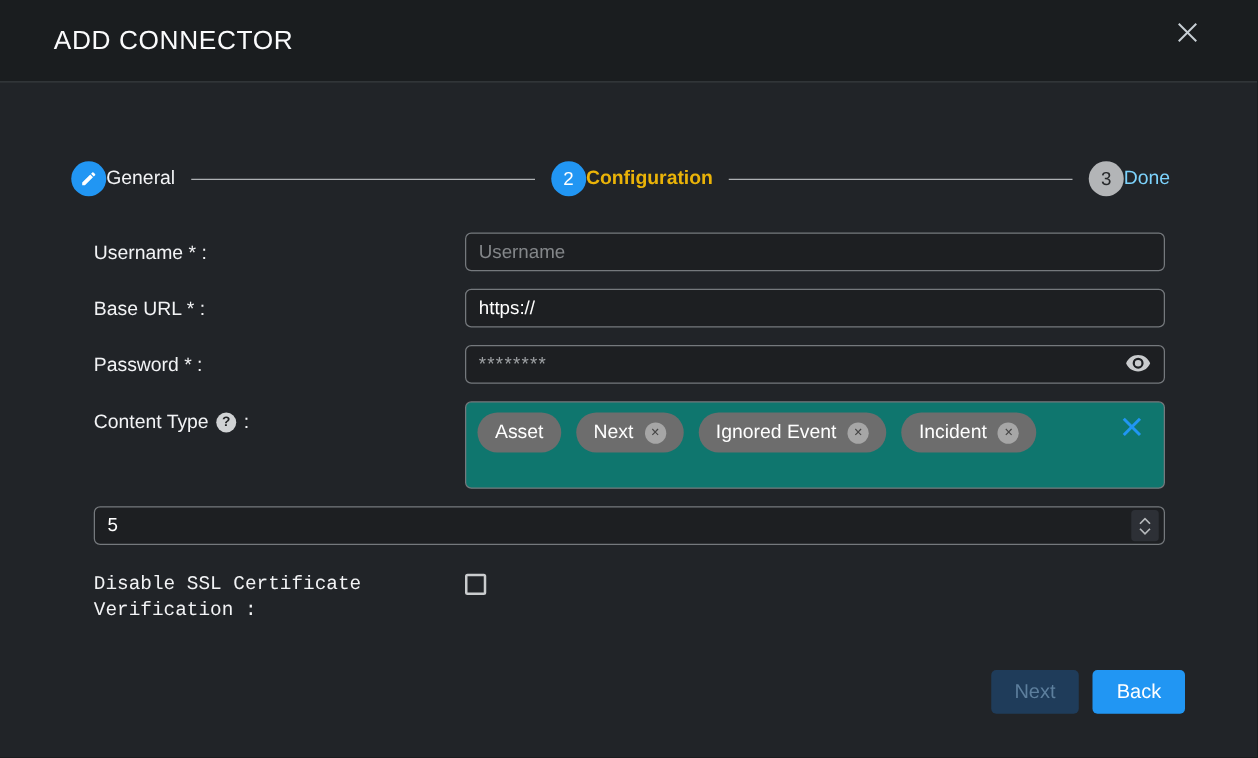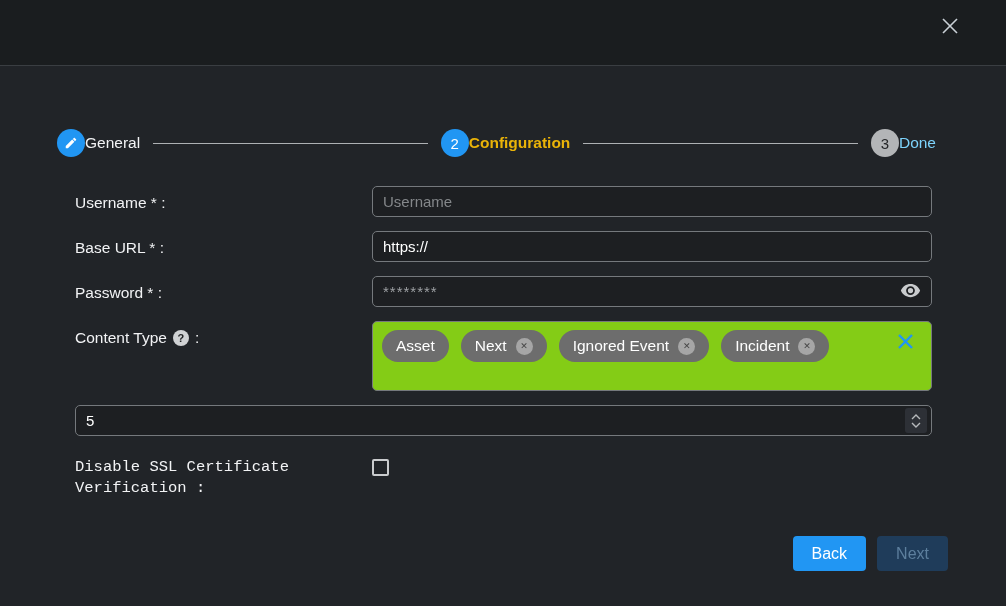--- a/index.html
+++ b/index.html
@@ -55,21 +55,21 @@
   .eye-icon { position:absolute; right:11px; top:6px; cursor:pointer; }
 
   .help-badge {
     width:16px; height:16px; border-radius:50%; background:#d0d2d4; color:#1e2022;
     font-size:11px; font-weight:700; display:inline-flex; align-items:center; justify-content:center;
     margin-top:3px;
   }
 
   
   .tag-box {
-    min-height:70px; border:1px solid #75797d; border-radius:5px; background:#84cc16;
+    min-height:70px; border:1px solid #75797d; border-radius:5px; background:#0f766e;
     padding:8px 48px 8px 9px; display:flex; flex-wrap:wrap; gap:12px; align-items:flex-start;
     position:relative;
   }
   .tag {
     background:#6d6d6d; color:#ffffff; border-radius:16px; height:32px;
     display:inline-flex; align-items:center; padding:0 14px; font-size:15.5px; gap:9px;
   }
   .tag-remove {
     width:17px; height:17px; border-radius:50%; background:#a6a6a6; color:#454545;
     font-size:9px; display:flex; align-items:center; justify-content:center; cursor:pointer;
@@ -100,20 +100,21 @@
   }
   .btn-back { background:#2196f3; color:#ffffff; }
   .btn-next { background:#1f3c5a; color:#5d7f9d; }
 </style>
 </head>
 <body>
 
 <div class="modal">
 
   <div class="modal-header">
+    <div class="modal-title">ADD CONNECTOR</div>
     <div class="close-btn">
       <svg width="18" height="18" viewBox="0 0 18 18">
         <line x1="2" y1="2" x2="16" y2="16" stroke="#c9d0d6" stroke-width="1.6"></line>
         <line x1="16" y1="2" x2="2" y2="16" stroke="#c9d0d6" stroke-width="1.6"></line>
       </svg>
     </div>
   </div>
 
   <div class="stepper">
     <div class="step completed">
@@ -214,17 +215,17 @@
     <div class="form-row ssl-row">
       <div class="form-label">Disable SSL Certificate Verification  :</div>
       <div class="form-control" style="flex:none; width:auto; margin-left:82px;">
         <span class="checkbox"></span>
       </div>
     </div>
 
   </div>
 
   <div class="footer">
+    <button class="btn btn-next" aria-disabled="true">Next</button>
     <button class="btn btn-back">Back</button>
-    <button class="btn btn-next" aria-disabled="true">Next</button>
   </div>
 
 </div>
 
 </body></html>

